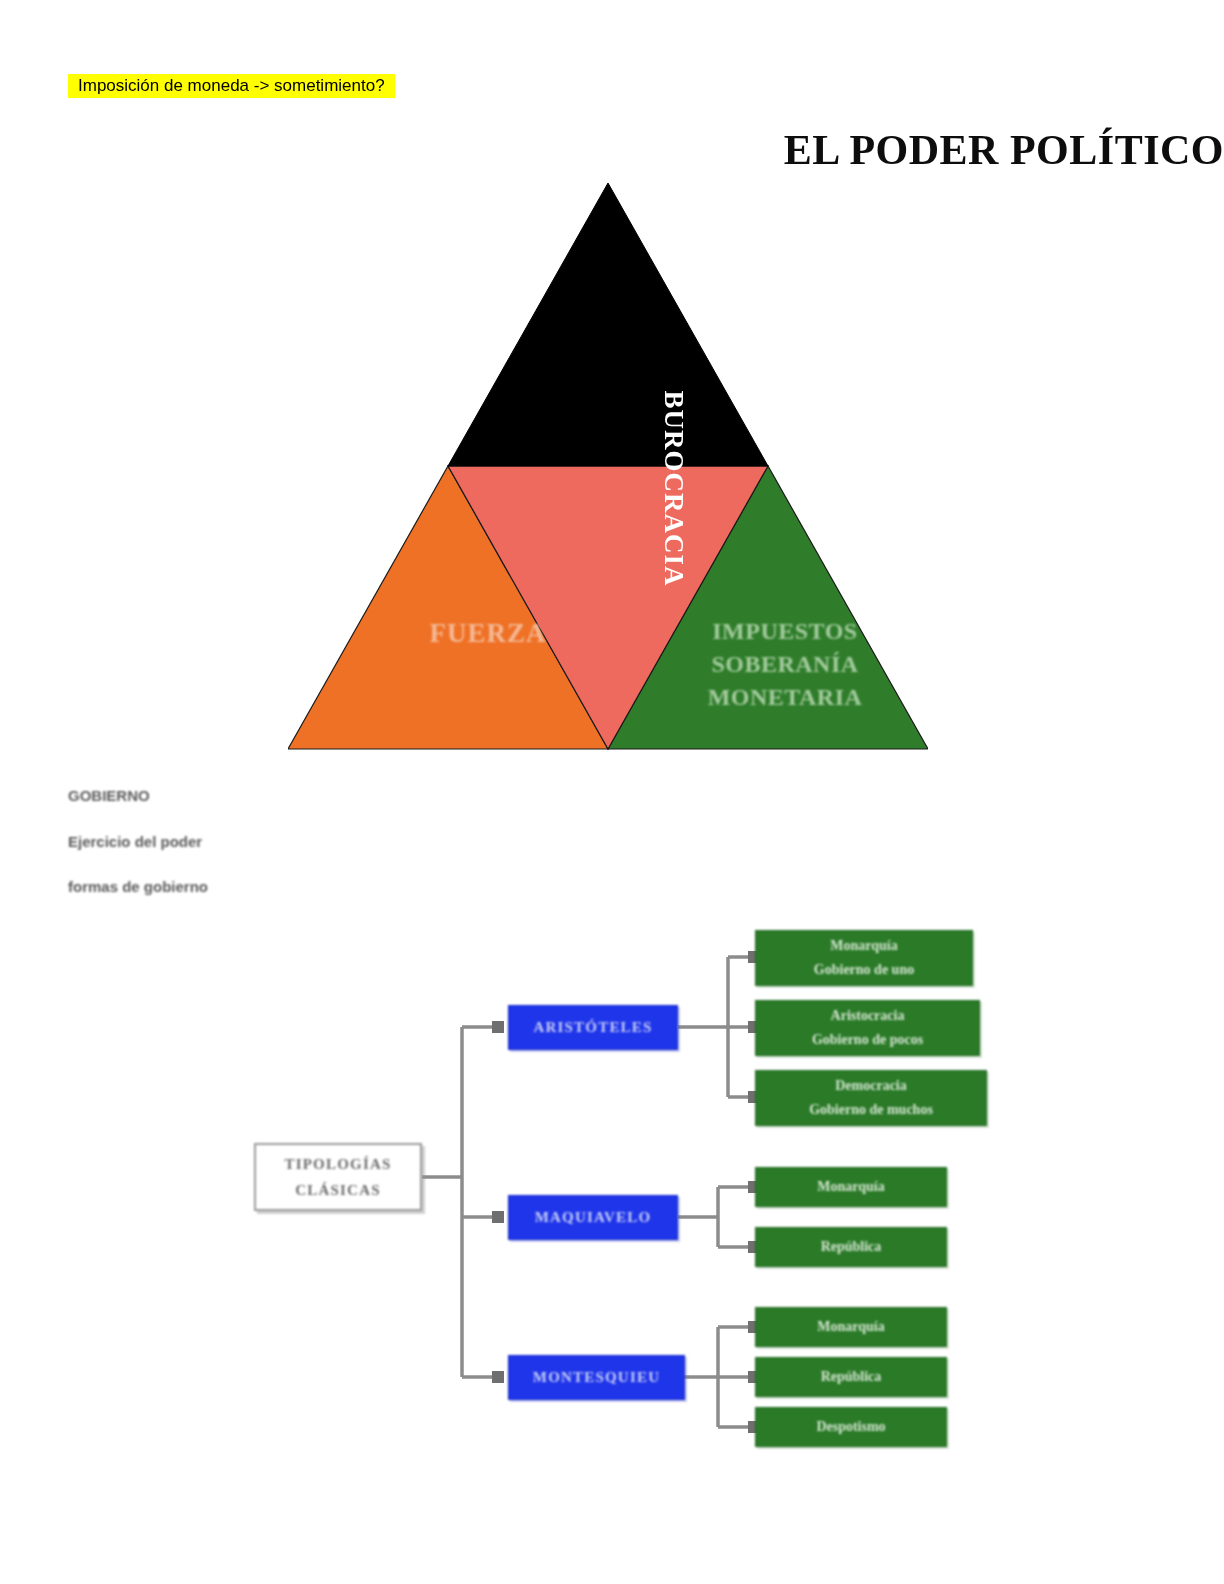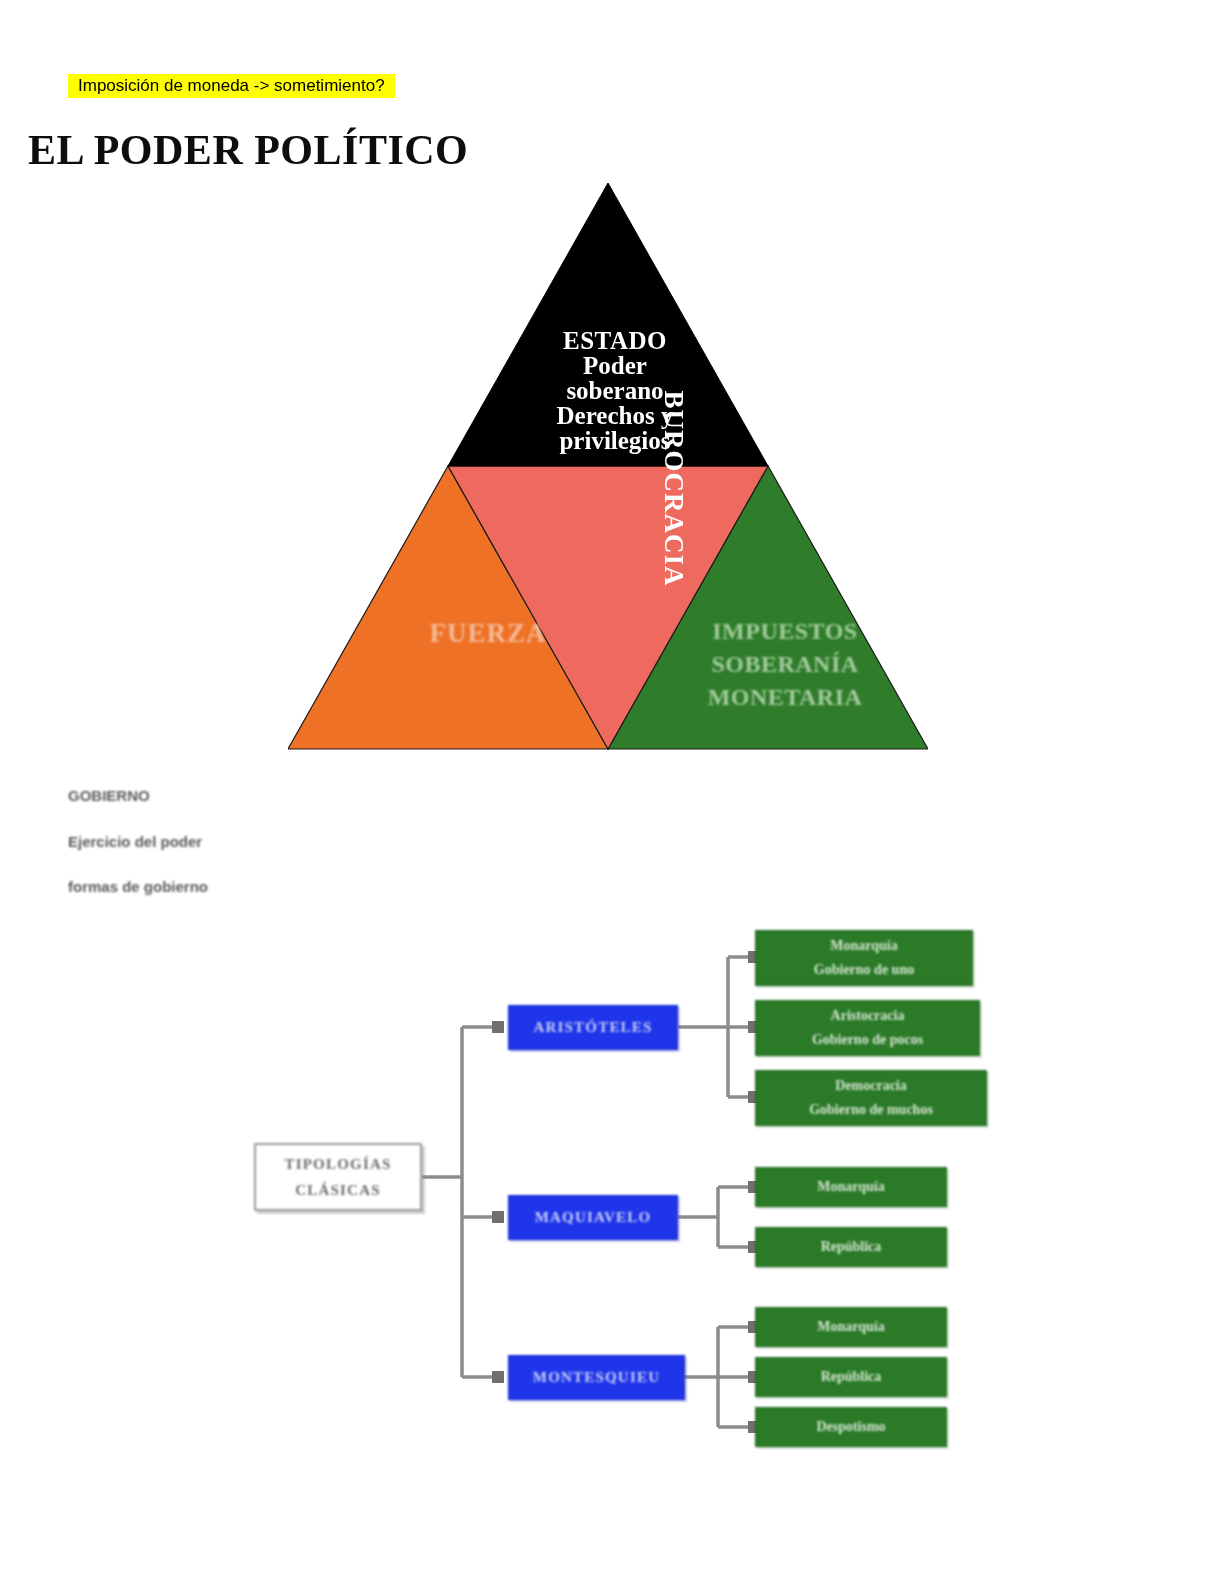--- a/index.html
+++ b/index.html
@@ -28,21 +28,21 @@
     padding: 1px 10px;
     white-space: nowrap;
   }
 
   
   .doc-title {
     position: absolute;
     left: 0;
     right: 0;
     top: 126px;
-    text-align: left;
+    text-align: right;
     font-family: "Liberation Serif", serif;
     font-weight: bold;
     font-size: 42px;
     letter-spacing: 0.5px;
     color: #0d0d0d;
     padding-left: 28px;
   }
 
   
   .pyramid-wrap {
@@ -201,27 +201,20 @@
 
     <polygon points="0,566 320,566 160,283" fill="#ef7126" stroke="#1a1a1a" stroke-width="1.2"></polygon>
 
     <polygon points="320,566 640,566 480,283" fill="#2f7d2b" stroke="#1a1a1a" stroke-width="1.2"></polygon>
 
     <polygon points="160,283 480,283 320,566" fill="#ef6a5e" stroke="#1a1a1a" stroke-width="1.2"></polygon>
 
     <polygon points="320,0 480,283 160,283" fill="#000000" stroke="#000000" stroke-width="1"></polygon>
   </svg>
 
-  <div class="pyr-text estado-block">
-    <div class="ln1">ESTADO</div>
-    <div>Poder</div>
-    <div>soberano</div>
-    <div>Derechos y</div>
-    <div>privilegios</div>
-  </div>
 
   <div class="pyr-text fuerza-label">FUERZA</div>
 
   <div class="pyr-text buroc-label">BUROCRACIA</div>
 
   <div class="pyr-text impuestos-block">
     <div>IMPUESTOS</div>
     <div>SOBERANÍA</div>
     <div>MONETARIA</div>
   </div>

